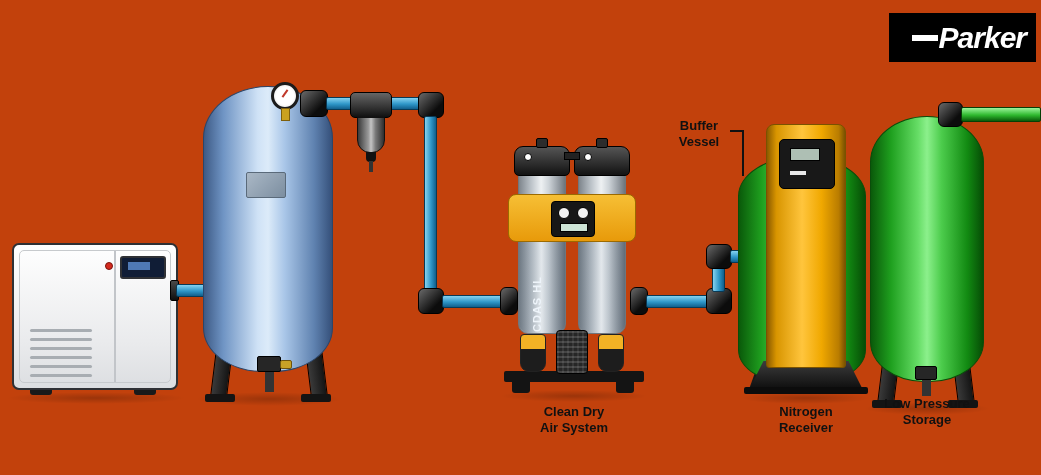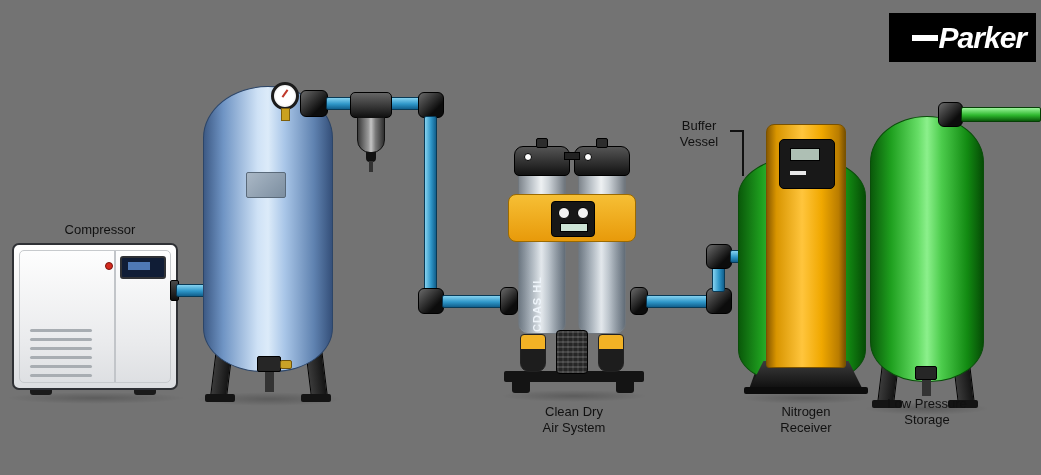--- a/index.html
+++ b/index.html
@@ -1,19 +1,19 @@
 <!DOCTYPE html>
 <html style="--pipe-blue: #2e96c8; --pipe-blue-light: #85d2f0; --pipe-blue-dark: #115f8c; --green: #2eb82e; --green-light: #8cf08c; --green-dark: #0a5a0a; --orange: #f0a800; --orange-light: #ffc53d; --cdas-yellow: #e89a0a; --steel-blue-light: #cfe2f6; --label-text: #111111; --logo-bg: #000000; --logo-text: #ffffff;"><head>
 <meta charset="utf-8">
 <style>
   *{box-sizing:border-box;margin:0;padding:0}
   body{background:#ffffff;font-family:"Liberation Sans",sans-serif}
-  .stage{position:relative;width:1041px;height:475px;background:#737373;overflow:hidden}
-
-  .label{position:absolute;font-weight:normal;font-size:13px;line-height:1.2;color:var(--label-text,#111);text-align:center;white-space:pre-line}
+  .stage{position:relative;width:1041px;height:475px;background:#c2410c;overflow:hidden}
+
+  .label{position:absolute;font-weight:bold;font-size:13px;line-height:1.2;color:var(--label-text,#111);text-align:center;white-space:pre-line}
 
   
   .logo{position:absolute;left:889px;top:13px;width:147px;height:49px;background:var(--logo-bg,#000);display:flex;align-items:center;justify-content:flex-end;padding:0 10px 0 8px}
   .logo-dash{width:26px;height:6px;background:var(--logo-text,#fff);margin-right:1px}
   .logo-text{color:var(--logo-text,#fff);font-weight:bold;font-style:italic;font-size:30px;letter-spacing:-1px;line-height:1}
 
   
   .pipe-h{position:absolute;height:13px;background:linear-gradient(180deg,var(--pipe-blue-light,#85d2f0) 0%,var(--pipe-blue,#2e96c8) 55%,var(--pipe-blue-dark,#115f8c) 100%);border:1px solid #093a56;border-radius:2px}
   .pipe-v{position:absolute;width:13px;background:linear-gradient(90deg,var(--pipe-blue-light,#85d2f0) 0%,var(--pipe-blue,#2e96c8) 55%,var(--pipe-blue-dark,#115f8c) 100%);border:1px solid #093a56;border-radius:2px}
   .pipe-green-h{position:absolute;height:15px;background:linear-gradient(180deg,#9bf59b 0%,var(--green,#2eb82e) 55%,var(--green-dark,#0a5a0a) 100%);border:1px solid #063f06;border-radius:2px}
@@ -102,21 +102,20 @@
     <div class="comp-vent" style="top:93px"></div>
     <div class="comp-vent" style="top:102px"></div>
     <div class="comp-vent" style="top:111px"></div>
     <div class="comp-vent" style="top:120px"></div>
     <div class="comp-vent" style="top:129px"></div>
     <div class="comp-display">
       <div class="comp-screen"></div>
     </div>
     <div class="comp-btn-red"></div>
   </div>
-  <div class="label" style="left:25px;top:222px;width:150px">Compressor</div>
 
   <div class="flange" style="left:170px;top:280px;width:9px;height:21px"></div>
   <div class="pipe-h" style="left:176px;top:284px;width:42px"></div>
 
   <div class="floor-shadow" style="left:196px;top:392px;width:146px;height:14px"></div>
   <div class="leg" style="left:213px;top:350px;transform:skewX(-7deg)"></div>
   <div class="leg" style="left:308px;top:350px;transform:skewX(7deg)"></div>
   <div class="foot-pad" style="left:205px;top:394px;width:30px"></div>
   <div class="foot-pad" style="left:301px;top:394px;width:30px"></div>
   <div class="tank-blue"></div>

